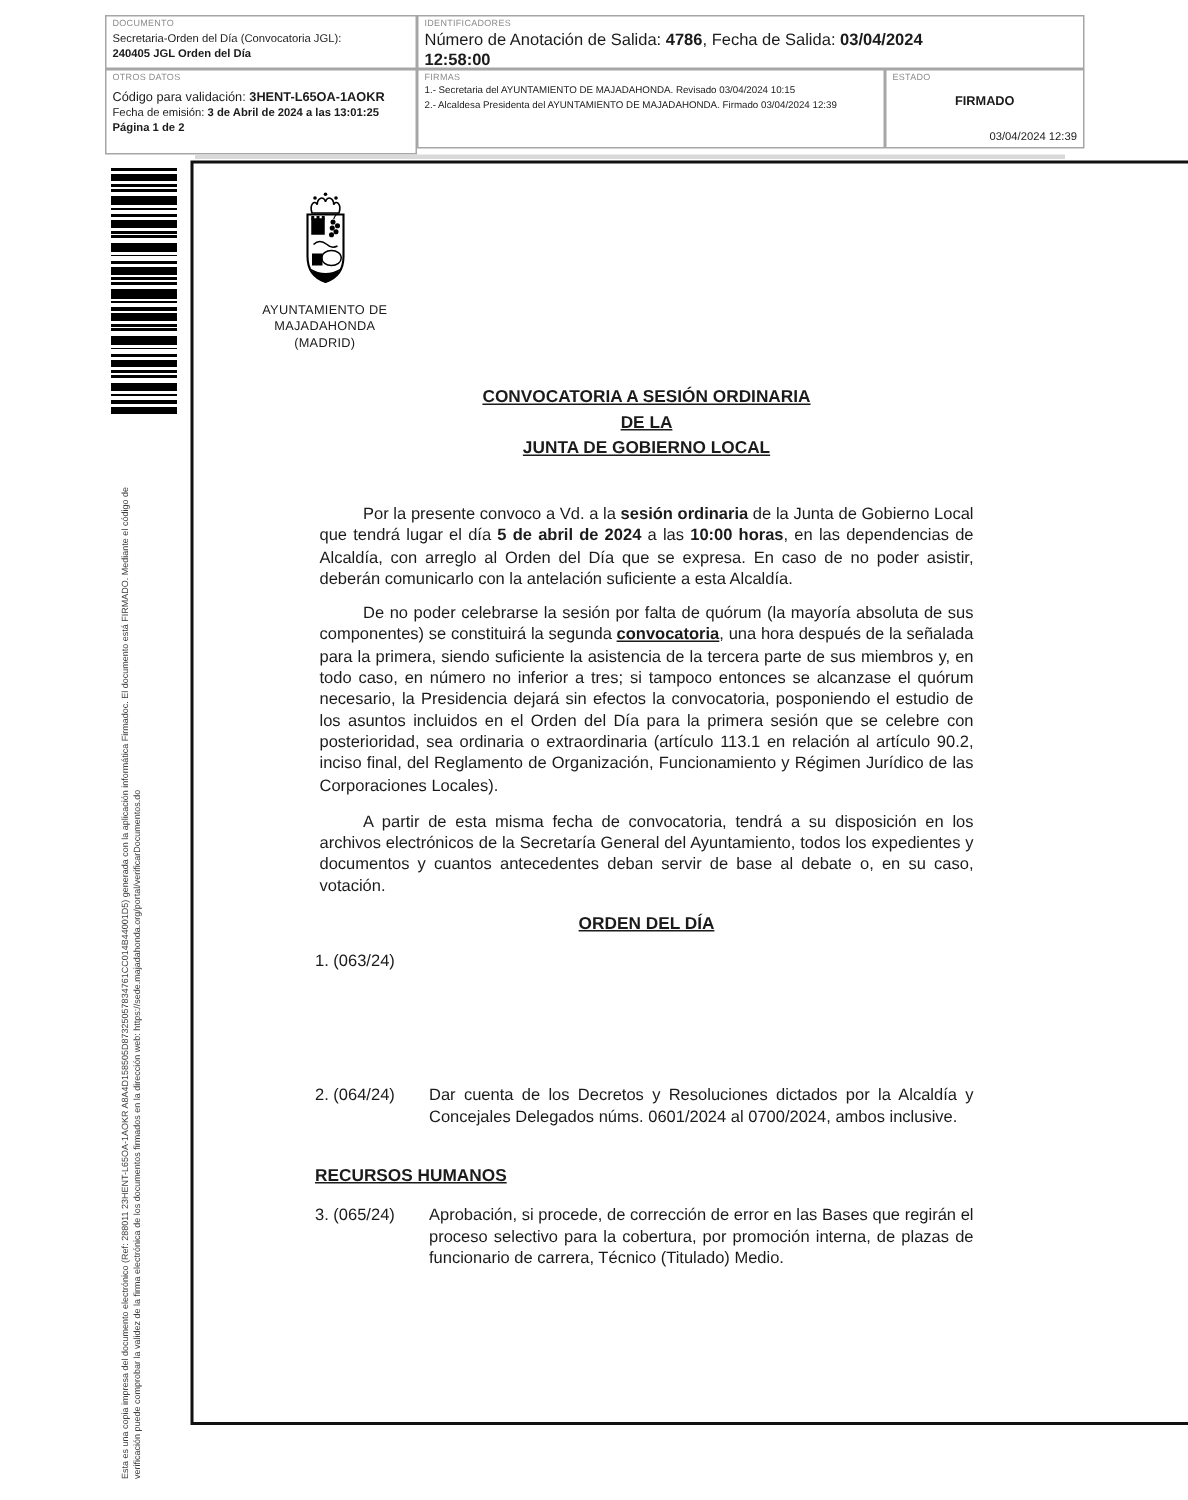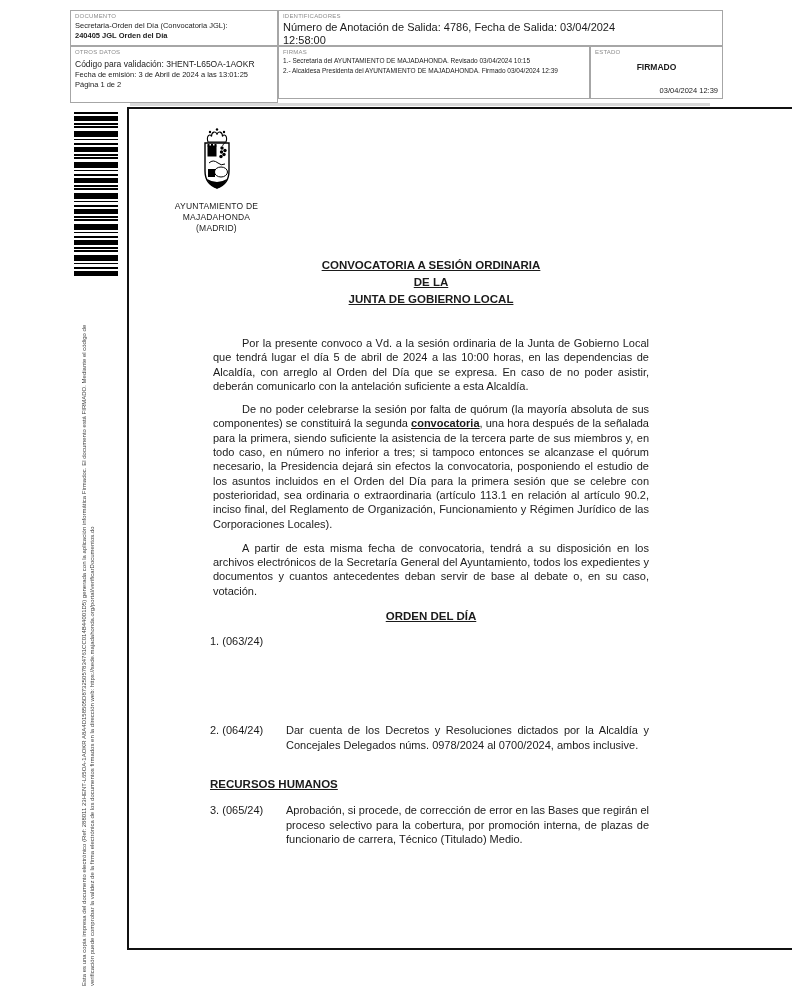--- a/index.html
+++ b/index.html
@@ -16,21 +16,21 @@
   .box-identificadores { left:278px; top:10px; width:445px; height:36px; }
   .box-identificadores .content { font-size:11px; line-height:13px; margin-top:1px; }
   .box-otros { left:70px; top:46px; width:208px; height:57px; }
   .box-otros .row { font-size:7.5px; line-height:10px; }
   .box-otros .codigo { font-size:8.5px; line-height:12px; margin-top:2px; }
   .box-firmas { left:278px; top:46px; width:312px; height:53px; }
   .box-firmas .sig { font-size:6.5px; line-height:8.5px; margin-top:1px; }
   .box-estado { left:590px; top:46px; width:133px; height:53px; text-align:left; }
   .box-estado .estado-val { font-size:8.5px; font-weight:bold; text-align:center; margin-top:6px; }
   .box-estado .estado-date { font-size:7.5px; text-align:right; margin-top:14px; }
-  .b { font-weight:normal; }
+  .b { font-weight:bold; }
   .bu { font-weight:bold; text-decoration:underline; }
 
   
   .barcode { left:74px; top:112px; width:44px; height:166px;
     background:
       repeating-linear-gradient(180deg,
         #000 0px,#000 2px, #fff 2px,#fff 4px,
         #000 4px,#000 9px, #fff 9px,#fff 11px,
         #000 11px,#000 13px, #fff 13px,#fff 14px,
         #000 14px,#000 16px, #fff 16px,#fff 19px,
@@ -153,21 +153,21 @@
     <p class="para p3">A partir de esta misma fecha de convocatoria, tendrá a su disposición en los archivos electrónicos de la Secretaría General del Ayuntamiento, todos los expedientes y documentos y cuantos antecedentes deban servir de base al debate o, en su caso, votación.</p>
 
     <p class="para orden-heading">ORDEN DEL DÍA</p>
 
     <div class="agenda-item gap-a">
       <span class="num">1. (063/24)</span>
     </div>
 
     <div class="agenda-item gap-b">
       <span class="num">2. (064/24)</span>
-      <span class="txt">Dar cuenta de los Decretos y Resoluciones dictados por la Alcaldía y Concejales Delegados núms. 0978/2024 al 0700/2024, ambos inclusive.</span>
+      <span class="txt">Dar cuenta de los Decretos y Resoluciones dictados por la Alcaldía y Concejales Delegados núms. 0601/2024 al 0700/2024, ambos inclusive.</span>
     </div>
 
     <div class="section-heading">RECURSOS HUMANOS</div>
 
     <div class="agenda-item">
       <span class="num">3. (065/24)</span>
       <span class="txt">Aprobación, si procede, de corrección de error en las Bases que regirán el proceso selectivo para la cobertura, por promoción interna, de plazas de funcionario de carrera, Técnico (Titulado) Medio.</span>
     </div>
 
   </div>

